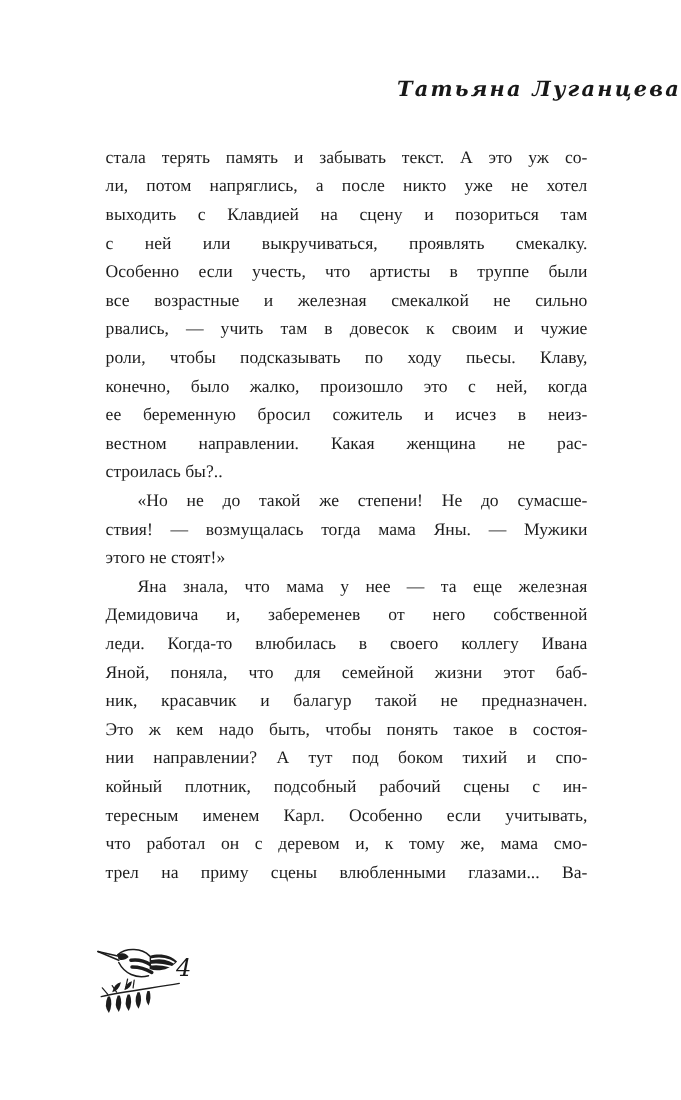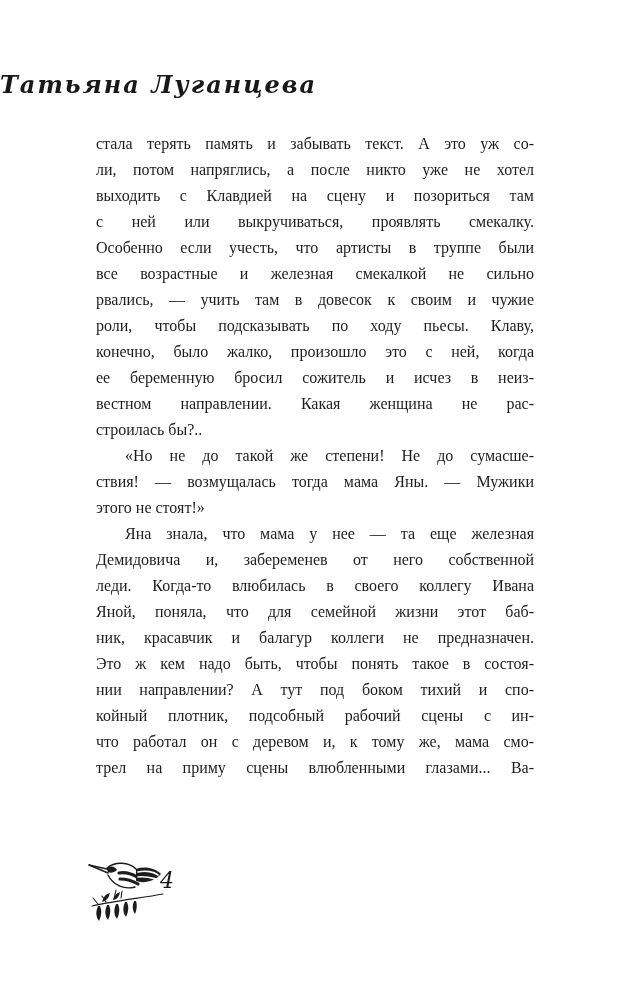--- a/index.html
+++ b/index.html
@@ -14,25 +14,25 @@
     background: #ffffff;
     overflow: hidden;
     font-family: "Liberation Serif", serif;
     color: #1d1d1d;
   }
   .running-head {
     position: absolute;
     top: 70px;
     left: 0;
     right: 0;
-    text-align: left;
+    text-align: right;
     font-family: "DejaVu Serif", "Liberation Serif", serif;
     font-style: italic;
     font-weight: bold;
-    font-size: 24px;
+    font-size: 19px;
     letter-spacing: 2px;
     color: #181818;
   }
   .body-text {
     position: absolute;
     left: 96px;
     top: 131px;
     width: 438px;
     font-size: 16px;
     line-height: 26px;
@@ -86,24 +86,25 @@
       <div class="line">ее беременную бросил сожитель и исчез в неиз-</div>
       <div class="line">вестном направлении. Какая женщина не рас-</div>
       <div class="line no-just">строилась бы?..</div>
       <div class="line indent">«Но не до такой же степени! Не до сумасше-</div>
       <div class="line">ствия! — возмущалась тогда мама Яны. — Мужики</div>
       <div class="line no-just">этого не стоят!»</div>
       <div class="line indent">Яна знала, что мама у нее — та еще железная</div>
       <div class="line">Демидовича и, забеременев от него собственной</div>
       <div class="line">леди. Когда-то влюбилась в своего коллегу Ивана</div>
       <div class="line">Яной, поняла, что для семейной жизни этот баб-</div>
-      <div class="line">ник, красавчик и балагур коллеги не предназначен.</div>
+      <div class="line">ник, красавчик и балагур такой не предназначен.</div>
       <div class="line">Это ж кем надо быть, чтобы понять такое в состоя-</div>
       <div class="line">нии направлении? А тут под боком тихий и спо-</div>
       <div class="line">койный плотник, подсобный рабочий сцены с ин-</div>
+      <div class="line">тересным именем Карл. Особенно если учитывать,</div>
       <div class="line">что работал он с деревом и, к тому же, мама смо-</div>
       <div class="line">трел на приму сцены влюбленными глазами... Ва-</div>
     </div>
 
   <svg class="ornament" viewBox="0 0 80 74" xmlns="http://www.w3.org/2000/svg">
     <g stroke="#1d1d1d" fill="none" stroke-width="1.4" stroke-linecap="round">
 
       <path d="M3,11 L22,19"></path>
       <path d="M3,11 L23,15.5"></path>
 

